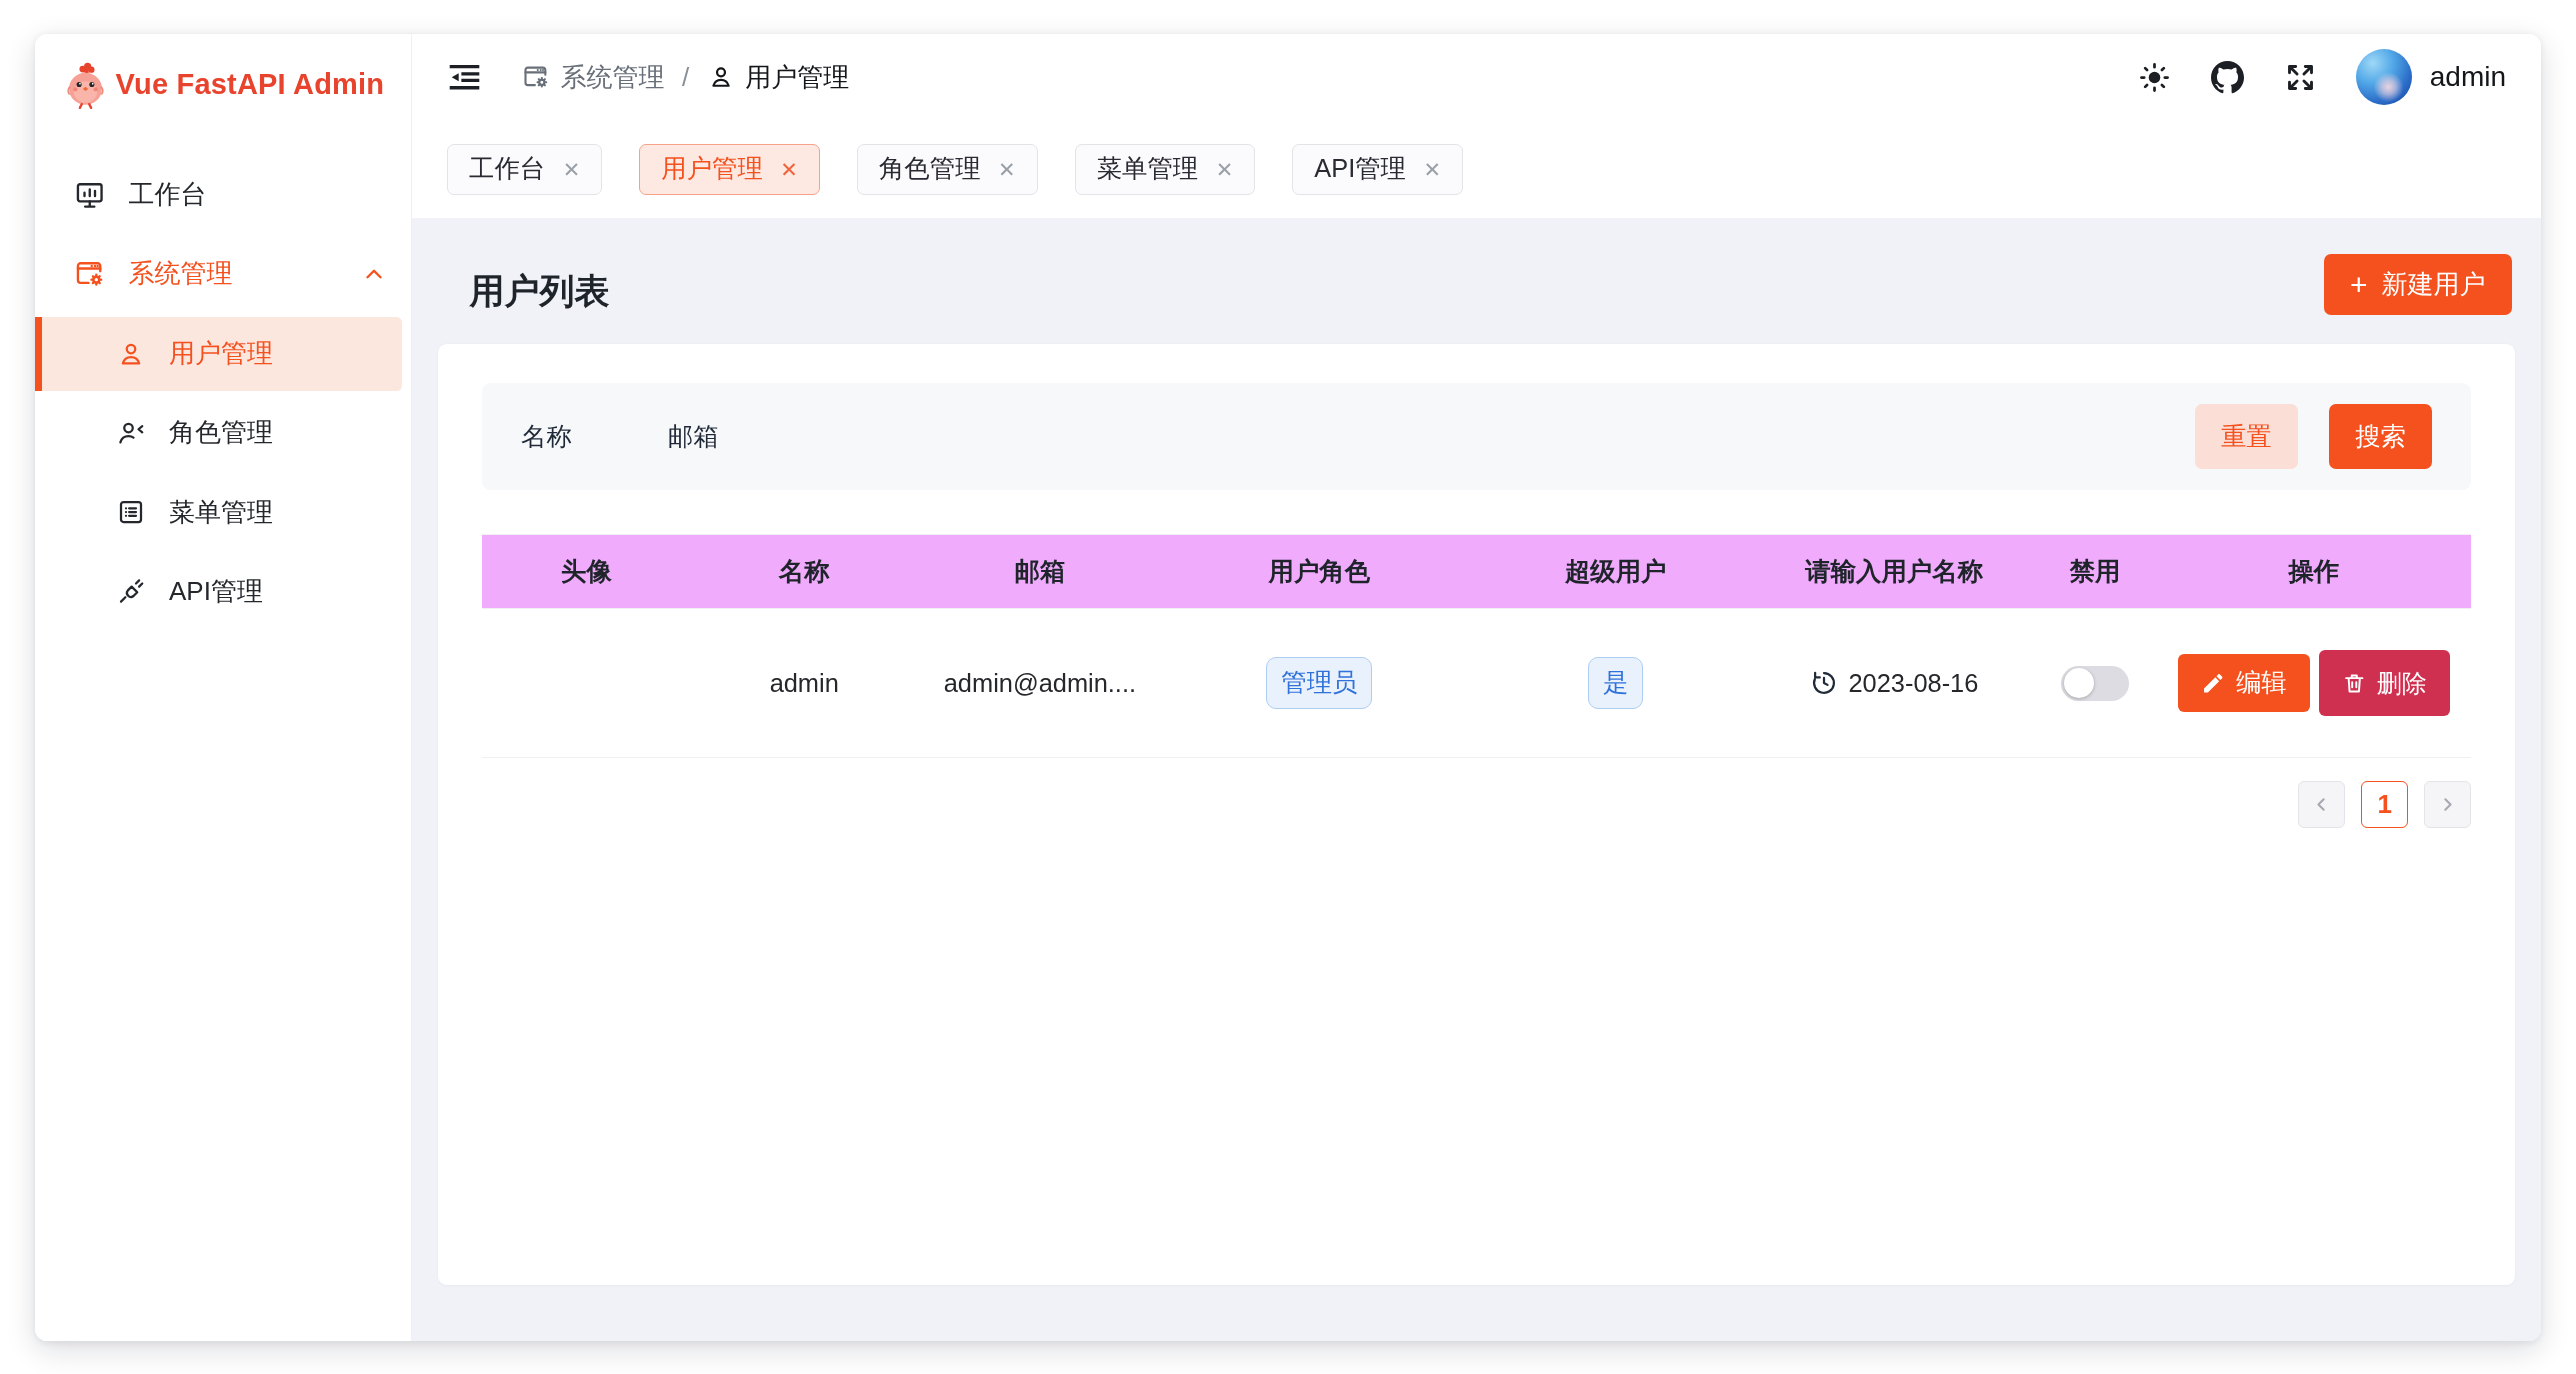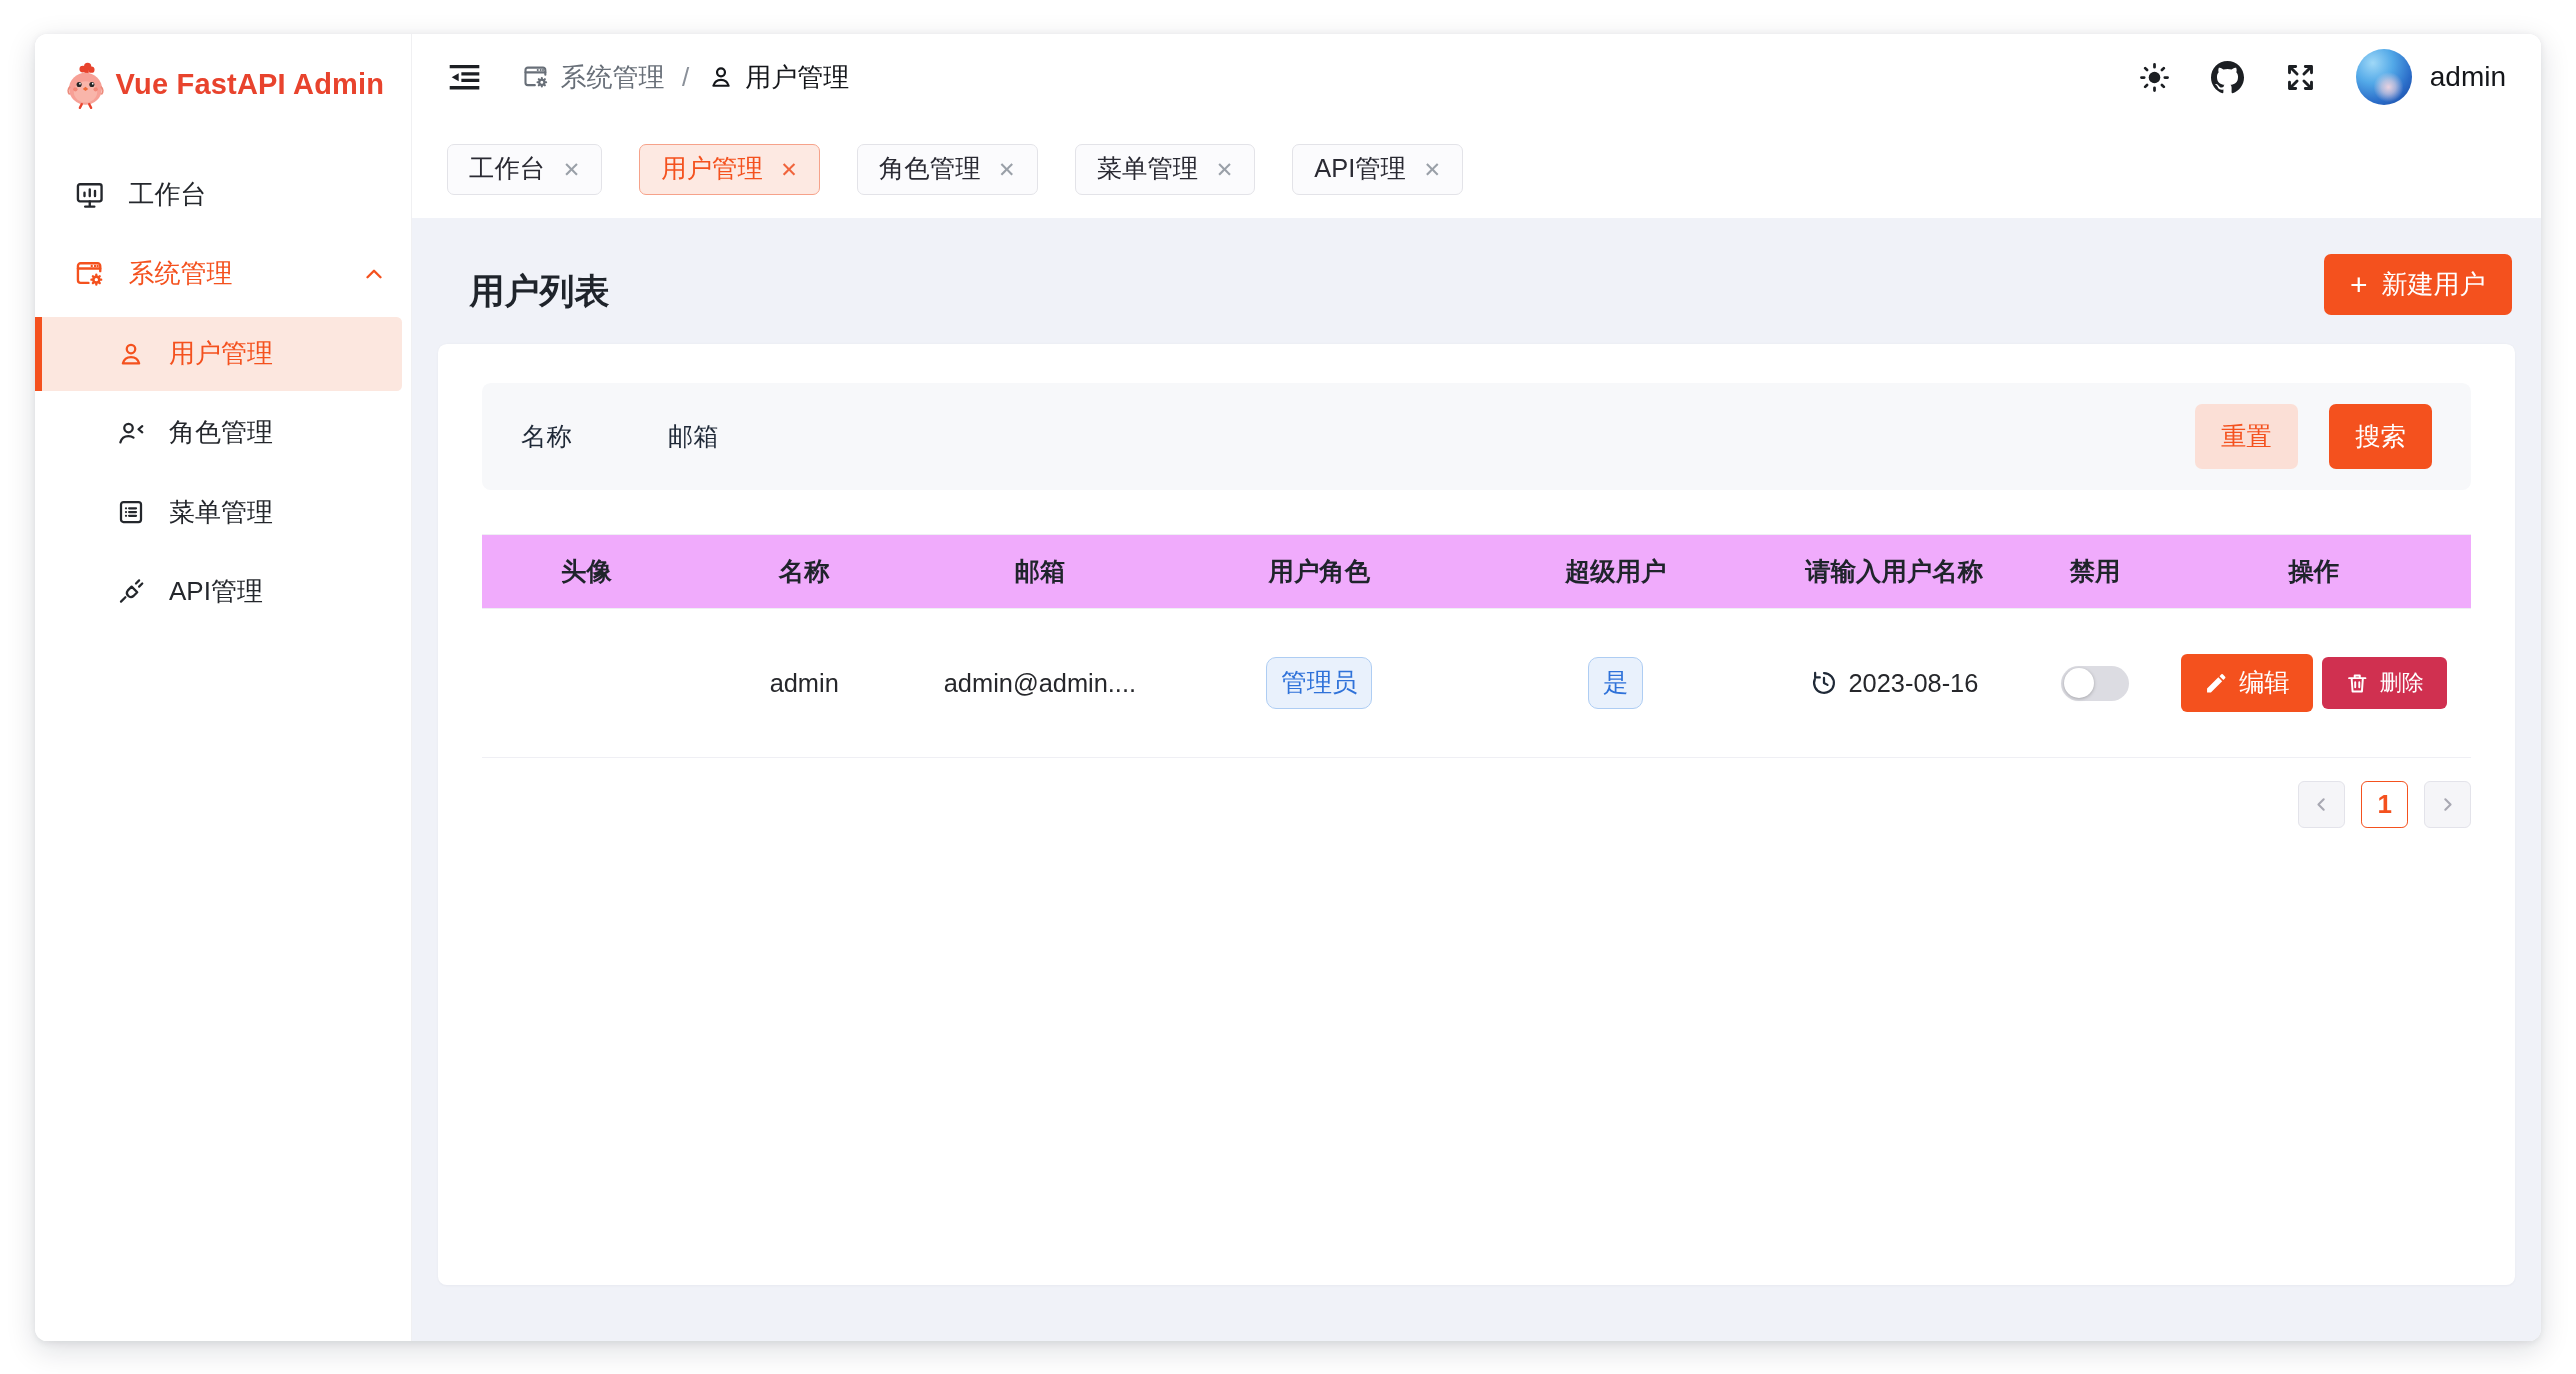--- a/index.html
+++ b/index.html
@@ -82,22 +82,22 @@
     border-radius:10px; color:#2f72d9; font-size:25.4px; cursor:default; }
   .datecell { display:flex; align-items:center; justify-content:center; gap:10.5px; }
   .datecell .ck { width:28px; height:28px; display:flex; color:#1f2937; }
   .switch { display:inline-block; width:68px; height:35px; background:#dcdce2; border-radius:17.5px;
     position:relative; cursor:pointer; vertical-align:middle; }
   .switch .thumb { position:absolute; left:2.6px; top:2.6px; width:30px; height:30px; background:#fff;
     border-radius:50%; box-shadow:0 0.9px 3.5px rgba(0,0,0,.25); }
   .ops { display:flex; align-items:center; justify-content:center; gap:9px; }
   .btn-edit { background:#f4511e; color:#fff; border:none; border-radius:6.1px; height:58px;
     display:inline-flex; align-items:center; gap:10.5px; padding:0 23px; font-size:25.4px; cursor:pointer; font-family:inherit; }
-  .btn-del { background:#d03050; color:#fff; border:none; border-radius:6.1px; height:52px;
-    display:inline-flex; align-items:center; gap:10.5px; padding:0 23px; font-size:22px; cursor:pointer; font-family:inherit; }
+  .btn-del { background:#d03050; color:#fff; border:none; border-radius:6.1px; height:66px;
+    display:inline-flex; align-items:center; gap:10.5px; padding:0 23px; font-size:25px; cursor:pointer; font-family:inherit; }
   .bicon { width:24.5px; height:24.5px; display:flex; }
 
   .pagination { display:flex; justify-content:flex-end; gap:15.8px; margin-top:23px; }
   .pg { width:47px; height:47px; border-radius:6.1px; display:flex; align-items:center; justify-content:center; cursor:pointer; }
   .pg.nav { background:#f5f5f8; border:0.9px solid #e3e3ea; color:#a8a8b2; }
   .pg.cur { background:#fff; border:1.4px solid #f4511e; color:#f4511e; font-size:26px; font-weight:600; }
   .pg svg { width:21px; height:21px; }
 </style>
 </head>
 <body>

